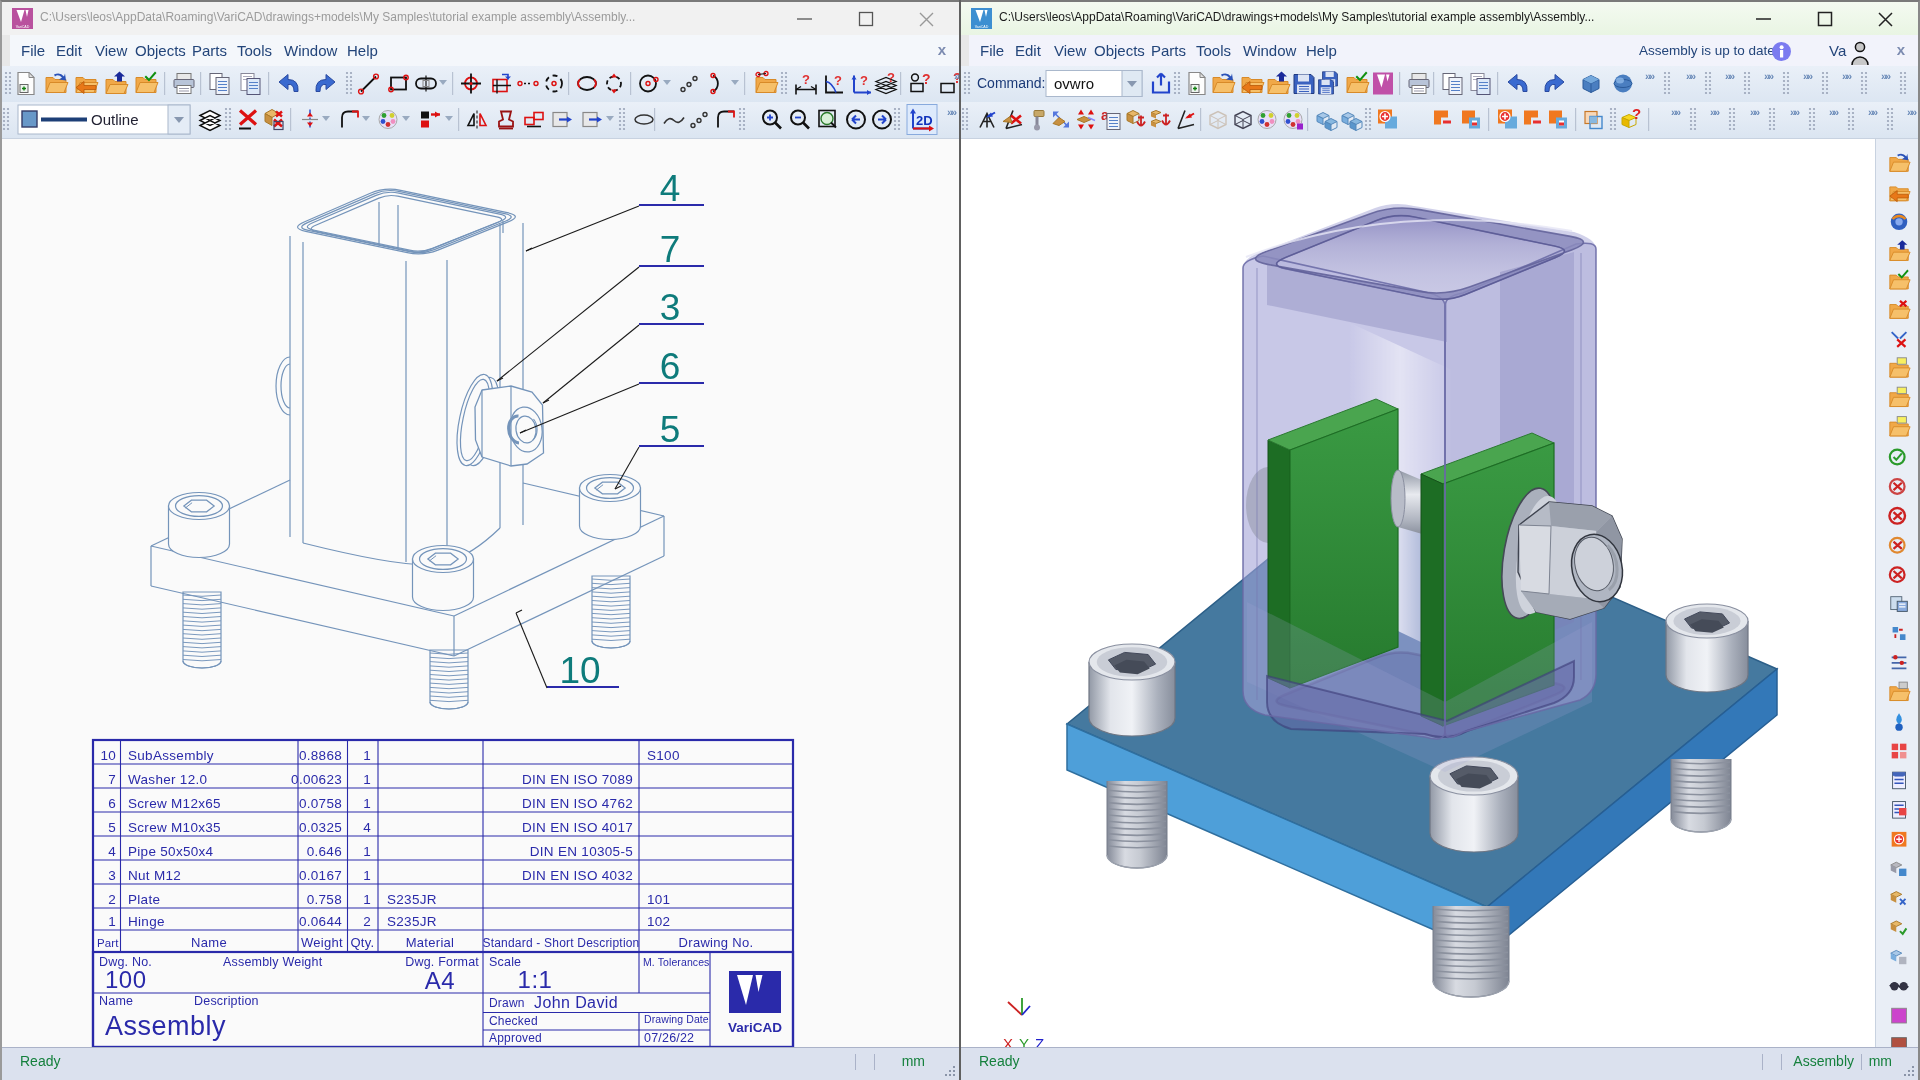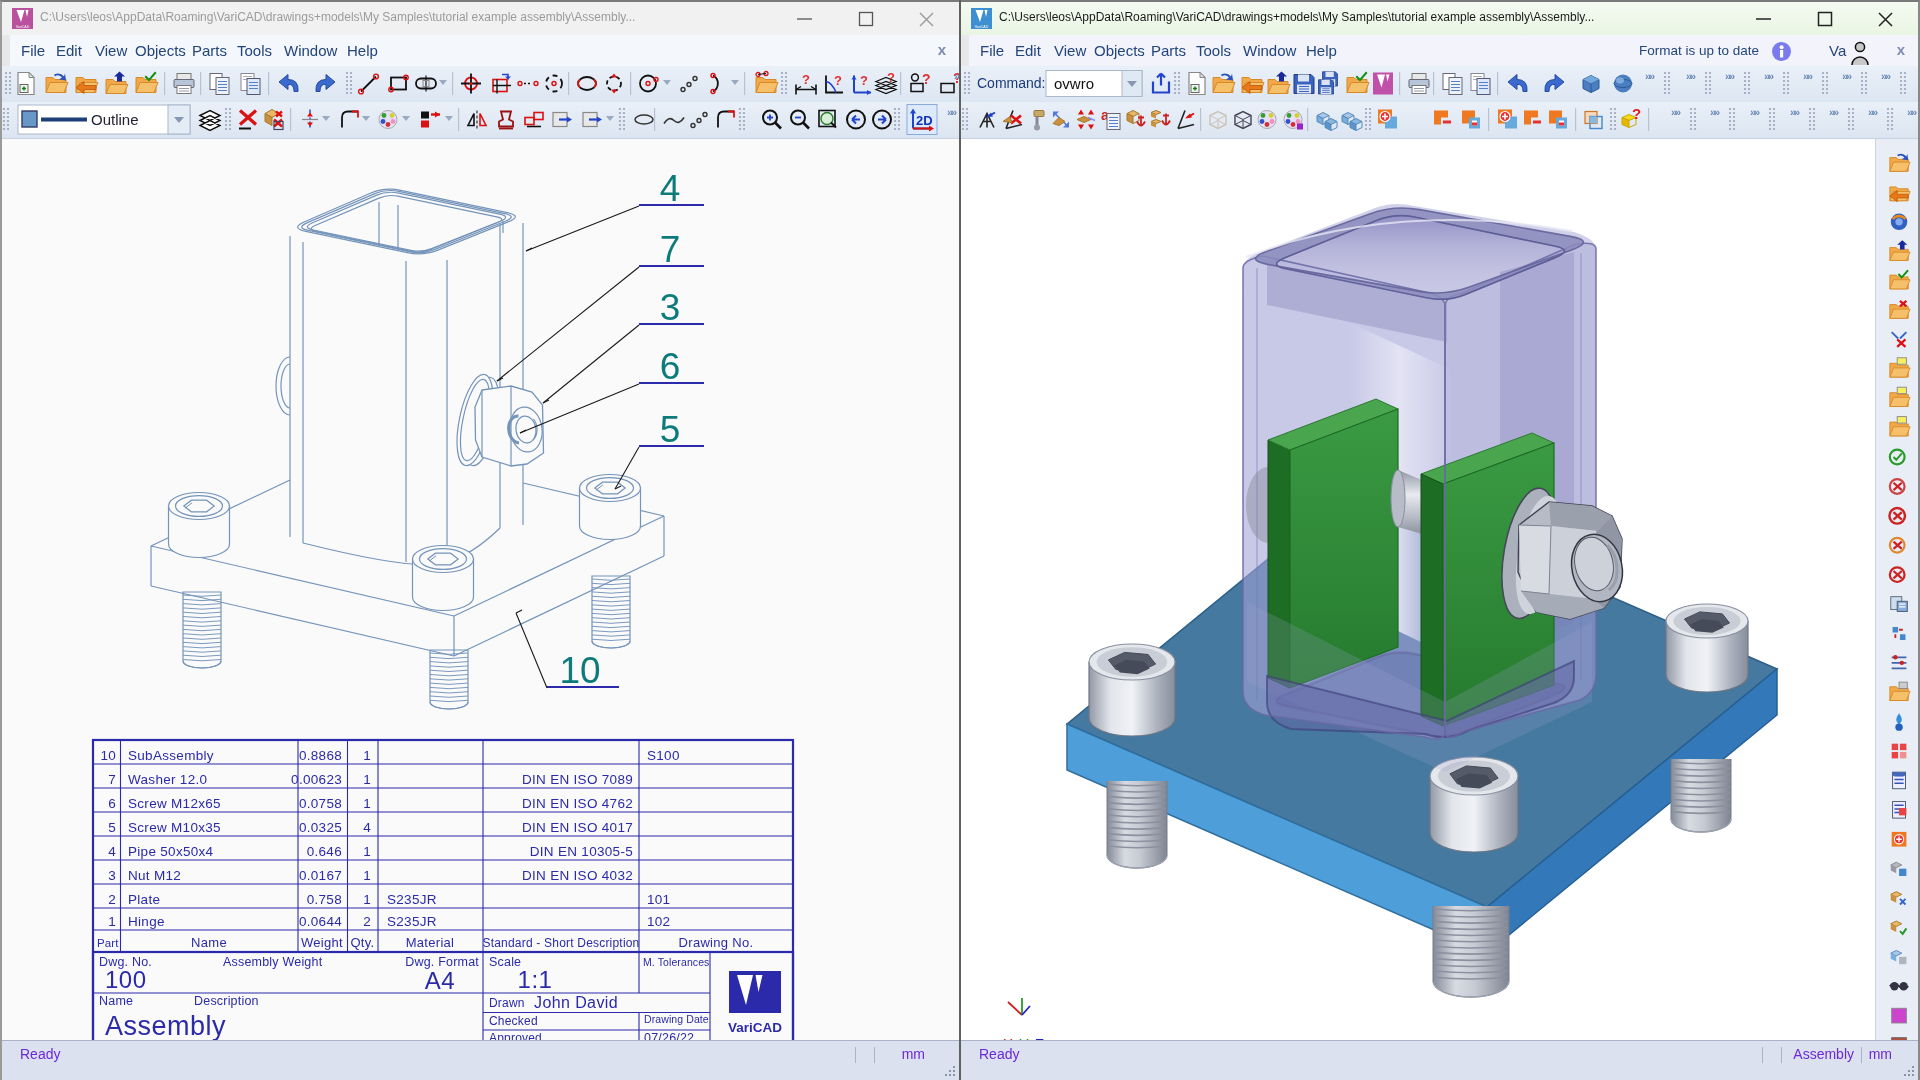--- a/index.html
+++ b/index.html
@@ -13,21 +13,21 @@
 .ttext{position:absolute;left:38px;top:8px;font-size:12px;white-space:nowrap}
 #lw .ttext{color:#9b9b9b}
 #rw .ttext{color:#1a1a1a}
 .menu{position:absolute;left:8px;right:0;top:33px;height:31px;font-size:15px;color:#23457a}
 #lw .menu{background:#f4f7fb}
 #rw .menu{background:#f2f3fb}
 .menu span.mi{position:absolute;top:7px}
 .tb1{position:absolute;left:0;right:0;top:64px;height:36px;background:linear-gradient(#eaf0f8,#dce6f2)}
 .tb2{position:absolute;left:0;right:0;top:100px;height:37px;background:linear-gradient(#eaf0f8,#dbe5f1);border-bottom:1px solid #c8d2e0}
 .client{position:absolute;left:0;right:0;top:137px;bottom:27px;background:#fafafa}
-.sbar{position:absolute;left:0;right:0;bottom:0;height:40px;background:#dbe1ee;border-top:1px solid #aab2c8;font-size:14px;color:#6d28d9}
+.sbar{position:absolute;left:0;right:0;bottom:0;height:33px;background:#dbe1ee;border-top:1px solid #aab2c8;font-size:14px;color:#15803d}
 .sbar .rd{position:absolute;left:18px;top:5px}
 </style></head>
 <body>
 
 <div class="win" id="lw">
 <div class="tbar">
       <svg style="position:absolute;left:10px;top:6px" width="21" height="21" viewBox="0 0 21 21">
         <rect width="21" height="21" fill="#b9519e"></rect>
         <path d="M4.5 2 L9 14 L12.5 2 Z" fill="#fff"></path>
         <path d="M13.5 2 L15 9 L16.5 2 Z" fill="#fff"></path>
@@ -691,21 +691,21 @@
     </div>
 <div class="menu">
       <span class="mi" style="left:11px">File</span>
       <span class="mi" style="left:46px">Edit</span>
       <span class="mi" style="left:85px">View</span>
       <span class="mi" style="left:125px">Objects</span>
       <span class="mi" style="left:182px">Parts</span>
       <span class="mi" style="left:227px">Tools</span>
       <span class="mi" style="left:274px">Window</span>
       <span class="mi" style="left:337px">Help</span>
-      <span class="mi" style="left:670px;font-size:13.5px;top:8px">Format is up to date</span>
+      <span class="mi" style="left:670px;font-size:13.5px;top:8px">Assembly is up to date</span>
       <svg style="position:absolute;left:803px;top:7px" width="19" height="19">
         <circle cx="9.5" cy="9.5" r="9.5" fill="#7b7bf0"></circle>
         <rect x="8" y="8" width="3.2" height="7.5" fill="#fff"></rect>
         <circle cx="9.6" cy="5.2" r="2" fill="#fff"></circle>
       </svg>
       <span class="mi" style="left:860px">Va</span>
       <svg style="position:absolute;left:880px;top:5px" width="22" height="25">
         <circle cx="11" cy="7" r="4.6" fill="#c8c8c8" stroke="#111" stroke-width="1.5"></circle>
         <path d="M3 25 a8 8 0 0 1 16 0" fill="#c8c8c8" stroke="#111" stroke-width="1.5"></path>
       </svg>

